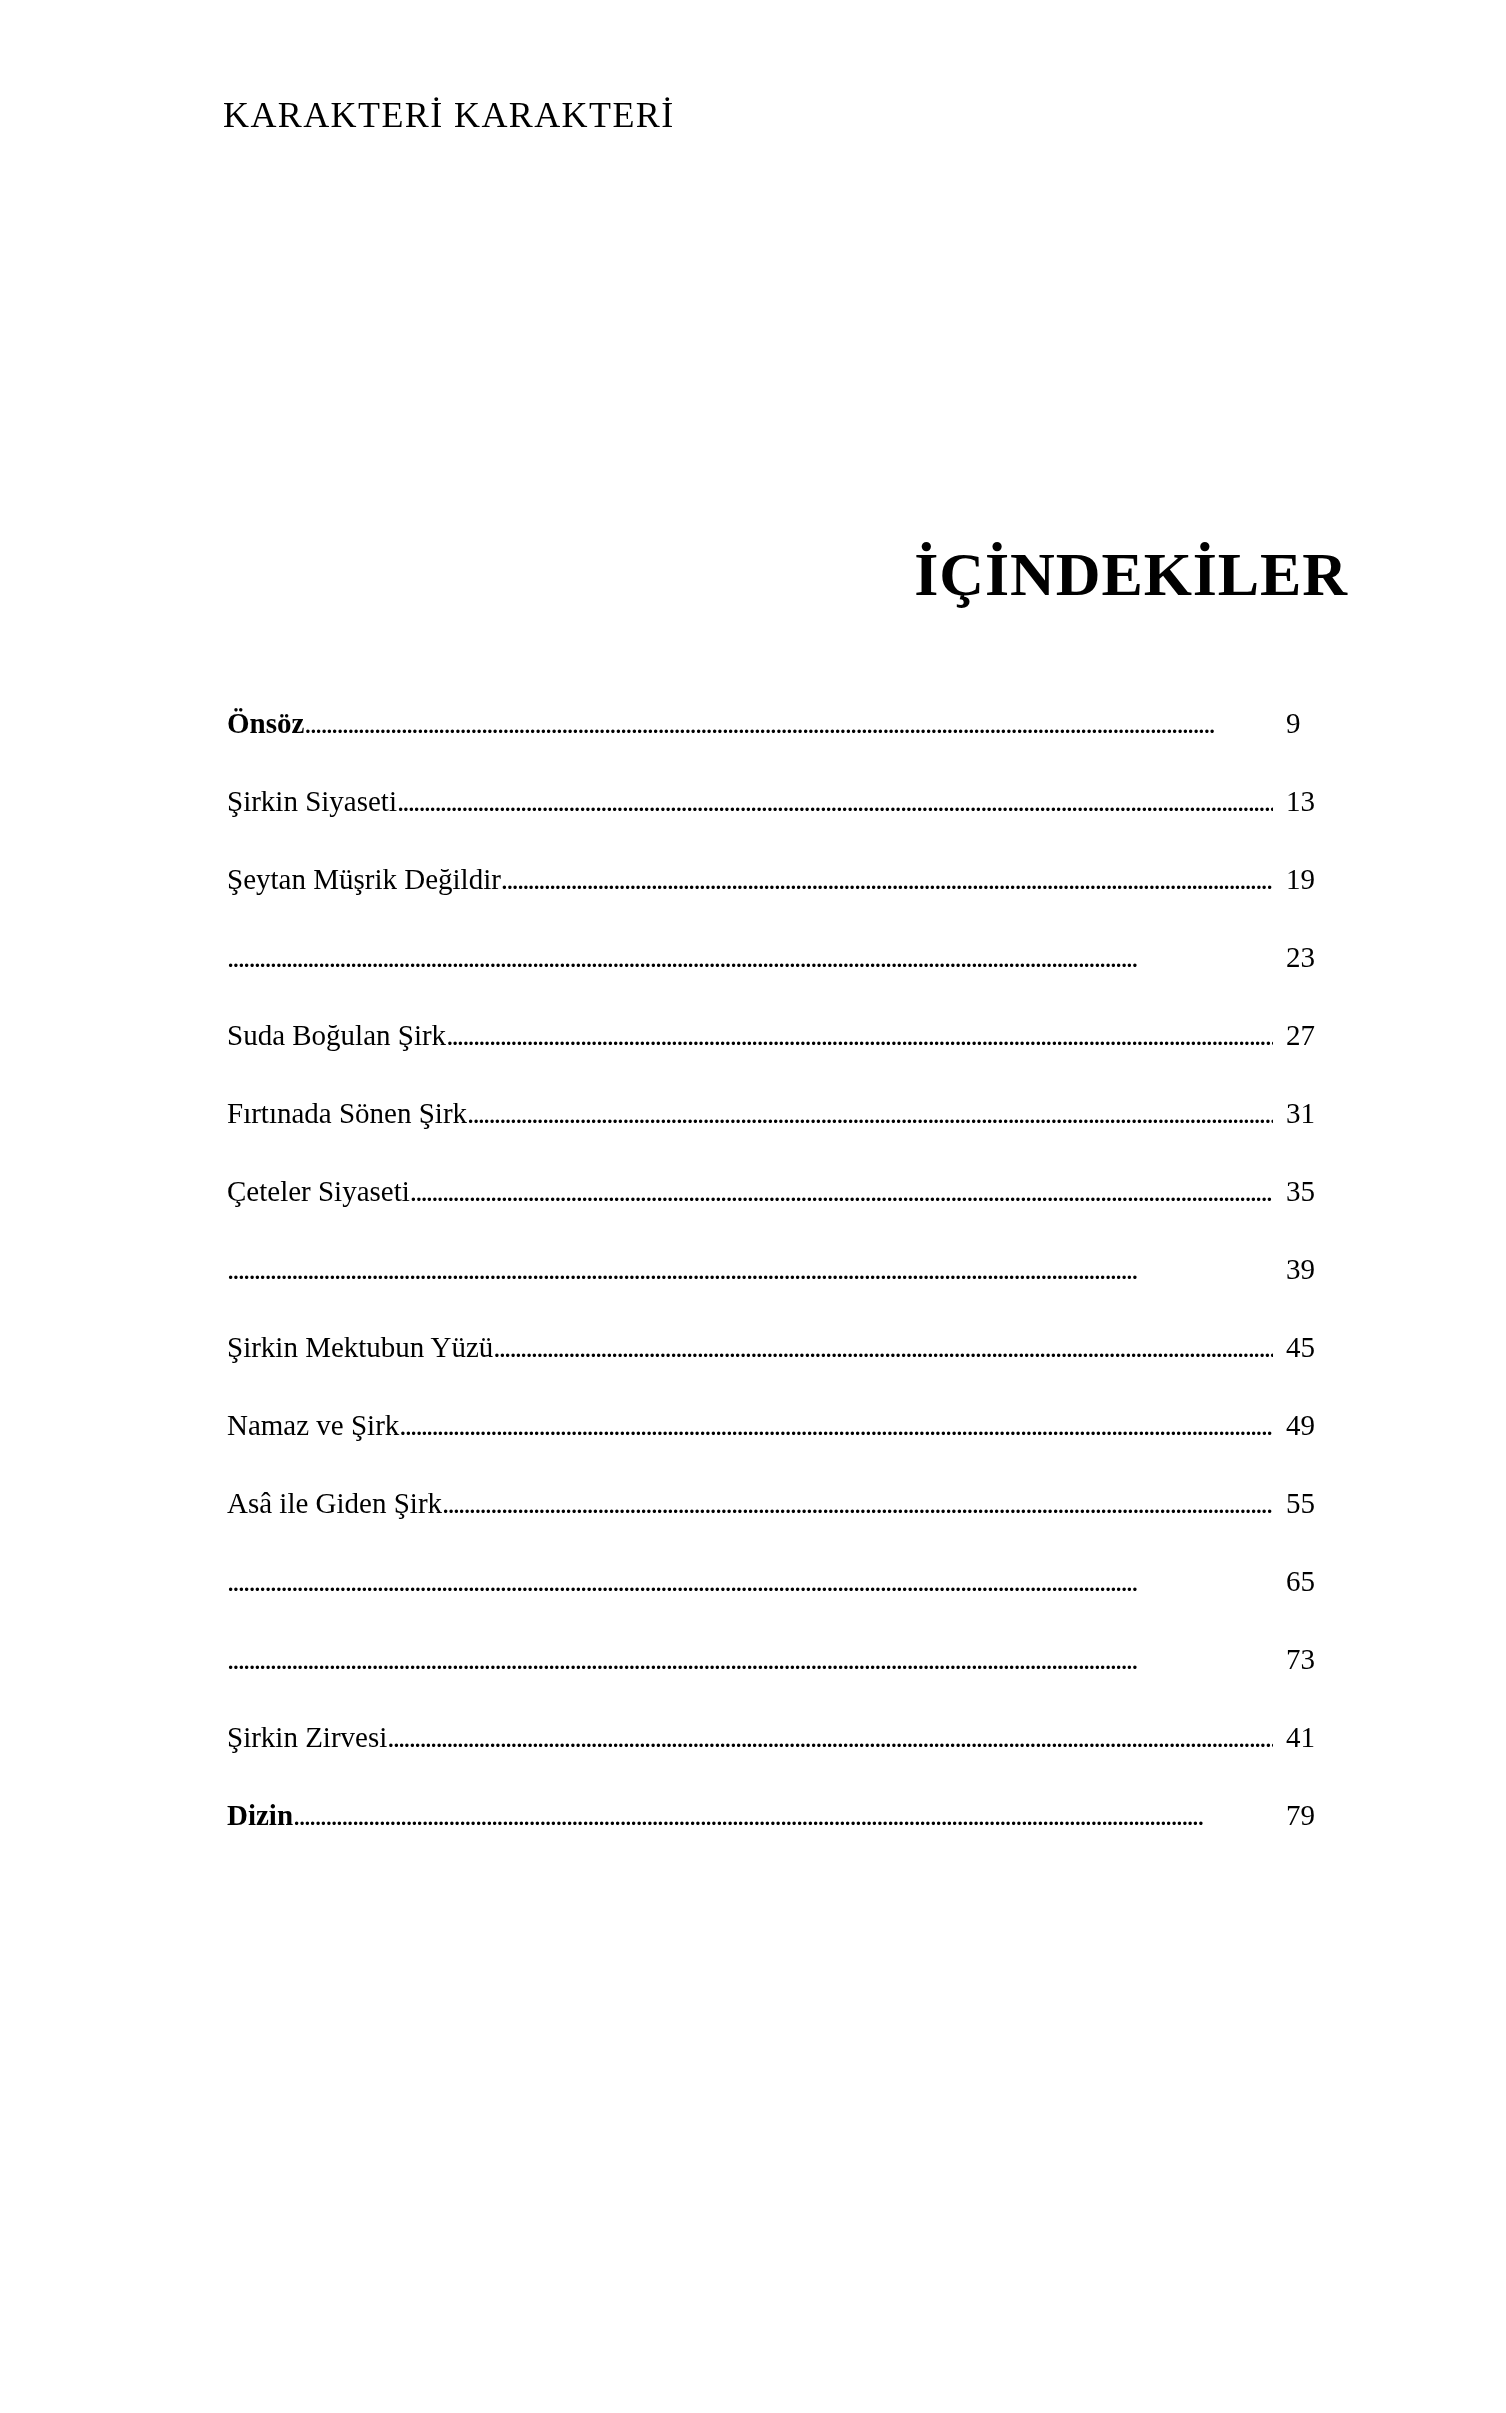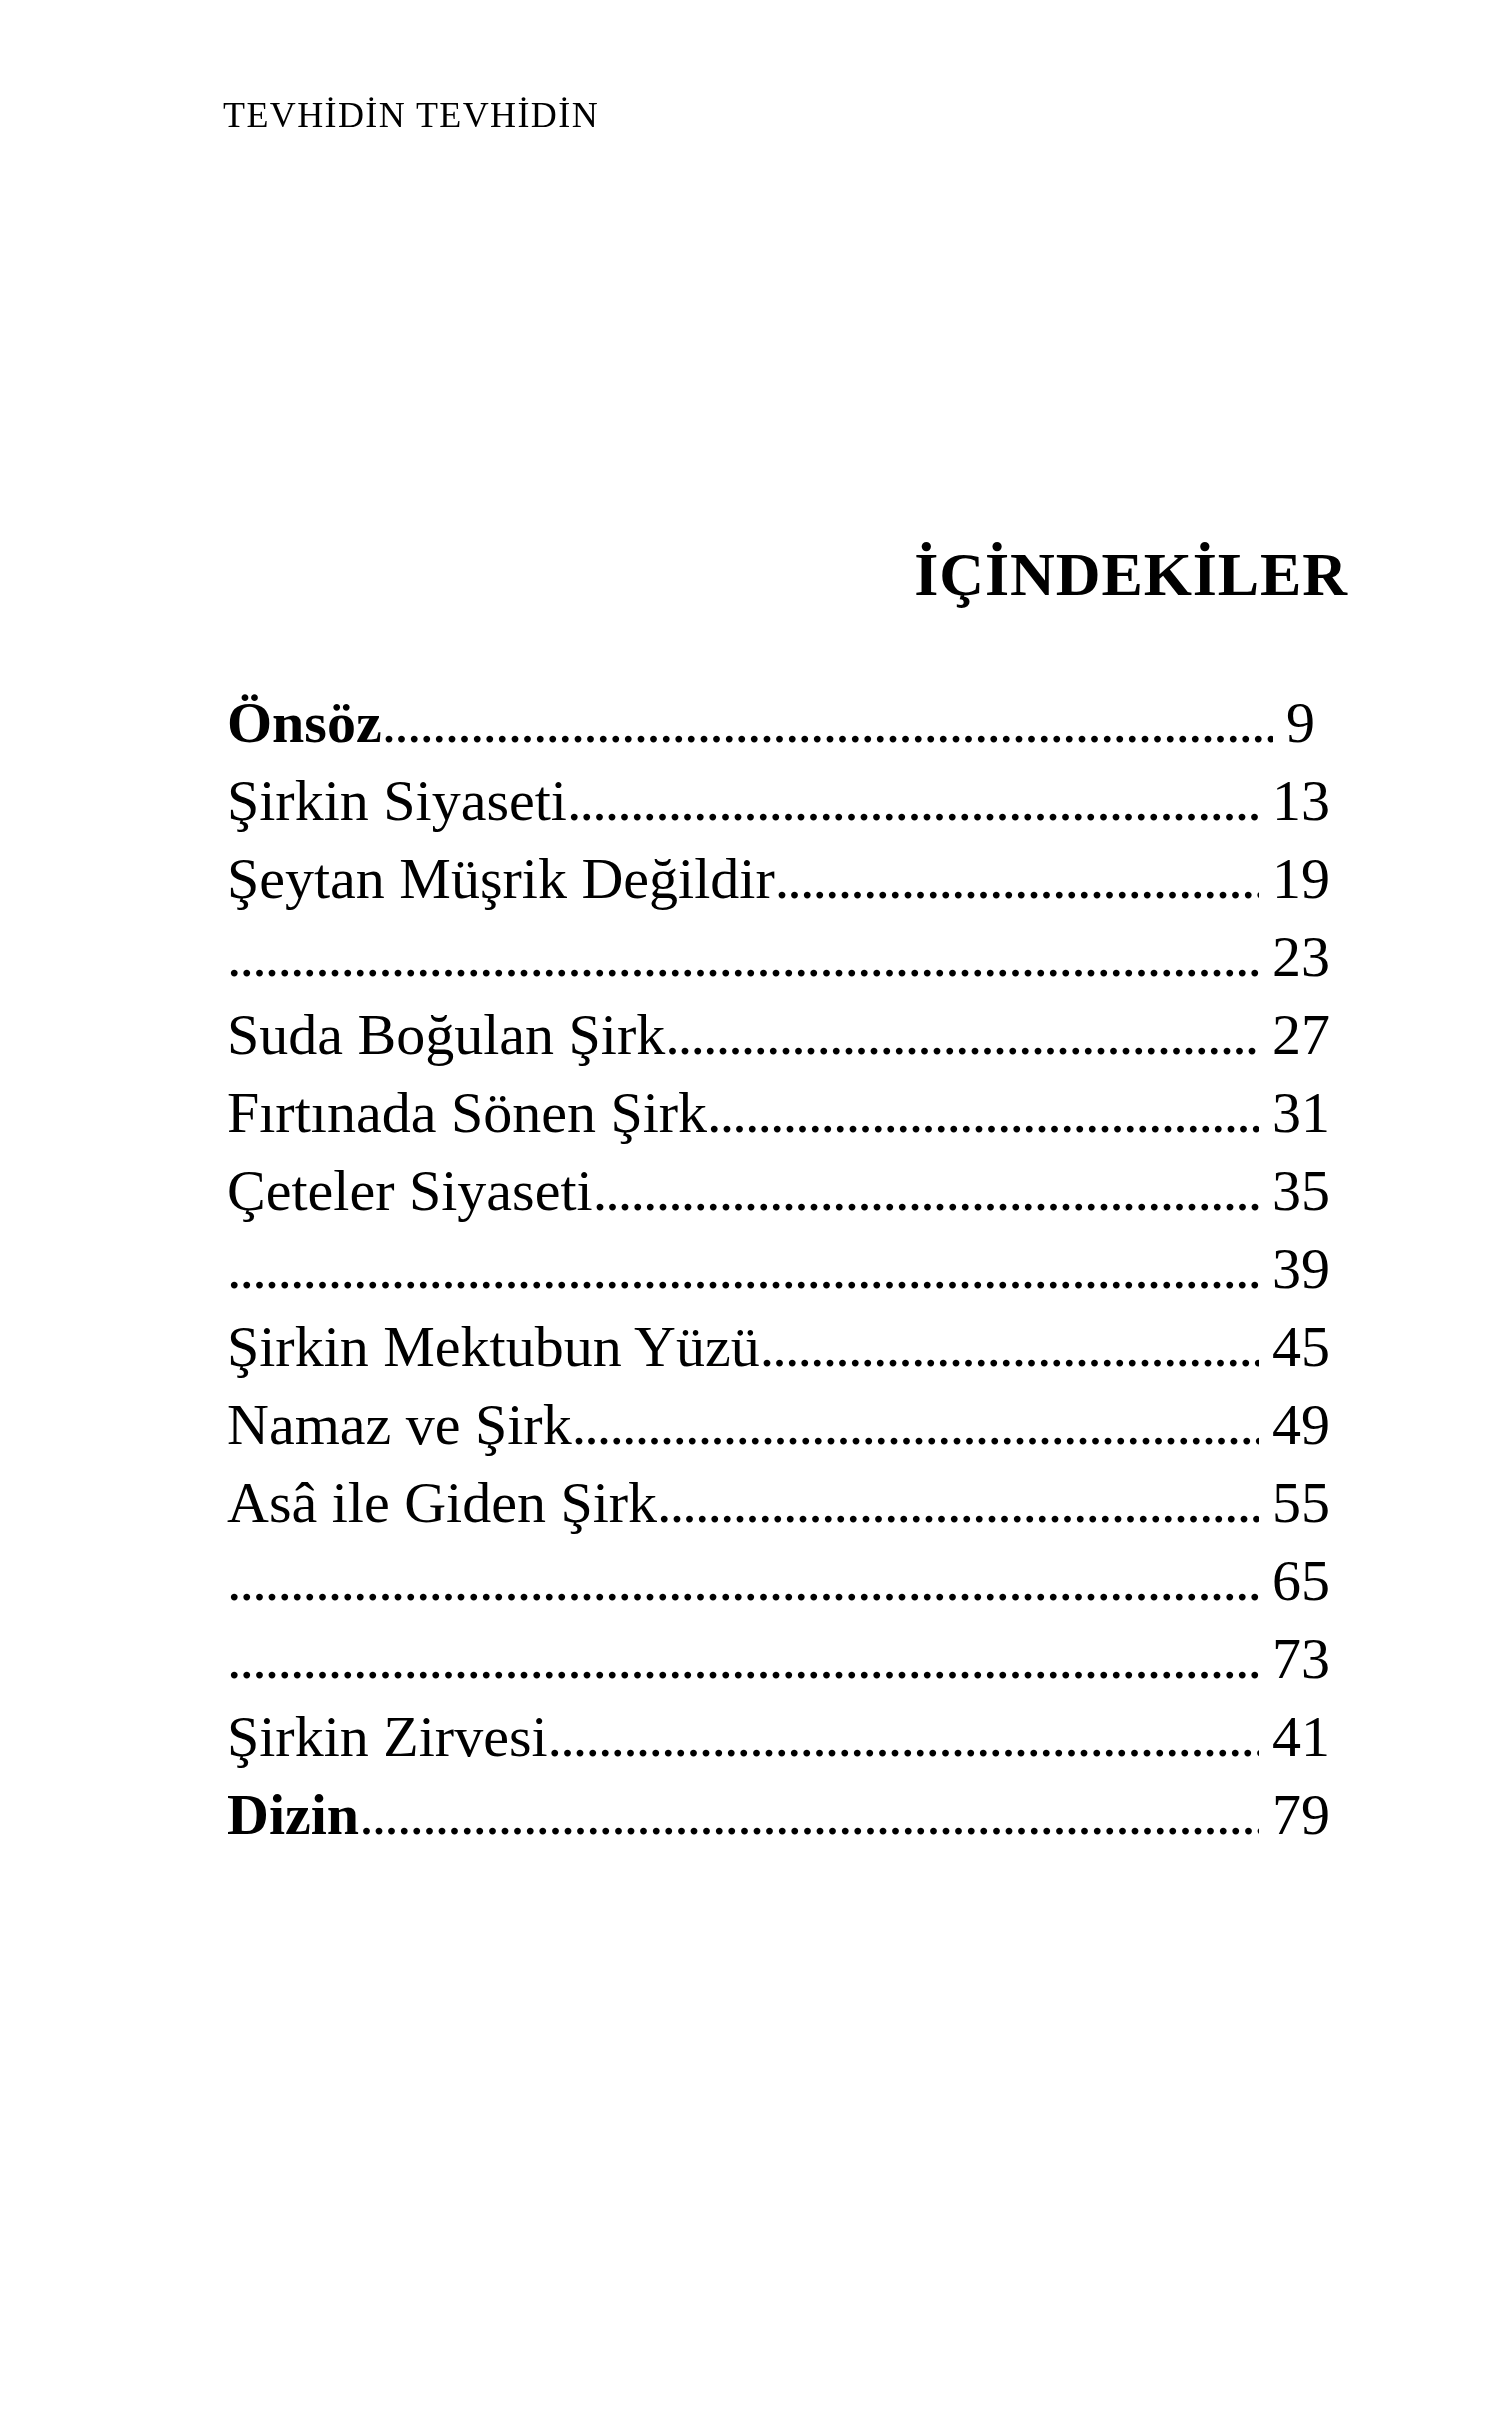--- a/index.html
+++ b/index.html
@@ -40,21 +40,21 @@
     position: absolute;
     left: 227px;
     top: 684px;
     width: 1103px;
   }
   .toc-row {
     display: flex;
     align-items: baseline;
     height: 78px;
     line-height: 78px;
-    font-size: 58px;
+    font-size: 29px;
     white-space: nowrap;
   }
   .toc-row.bold { font-weight: bold; }
   .toc-row .t {
     flex: 0 0 auto;
     white-space: pre;
   }
   .toc-row .t .it { font-style: italic; }
   .toc-row .leader {
     flex: 1 1 auto;
@@ -70,21 +70,21 @@
     margin-left: 13.2px;
     text-align: left;
     font-weight: normal;
   }
 </style>
 </head>
 <body>
 
 <div class="page">
 
-  <div class="running-header">TEVHİDİN TEVHİDİN</div>
+  <div class="running-header">KARAKTERİ KARAKTERİ</div>
 
   <h1 class="contents-title" style="margin:0; font-size:62px;text-align:right;">İÇİNDEKİLER</h1>
 
   <div class="toc">
       <div class="toc-row bold">
     <span class="t"><span>Önsöz</span></span>
     <span class="leader">..........................................................................................................................................................................</span>
     <span class="pg">9</span>
   </div>
       <div class="toc-row">

